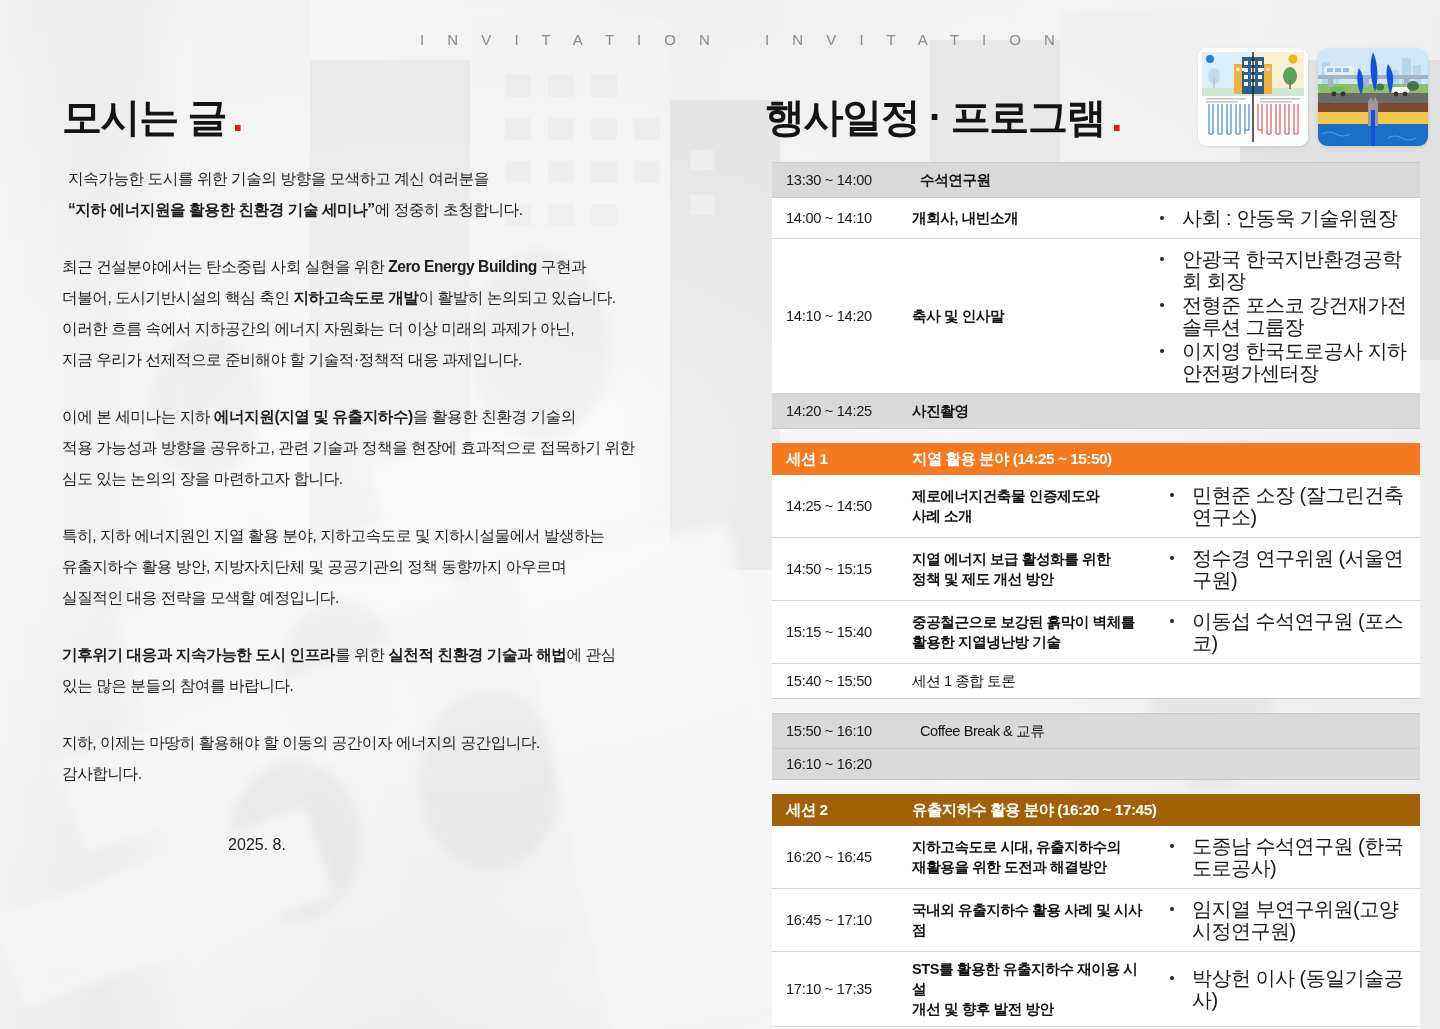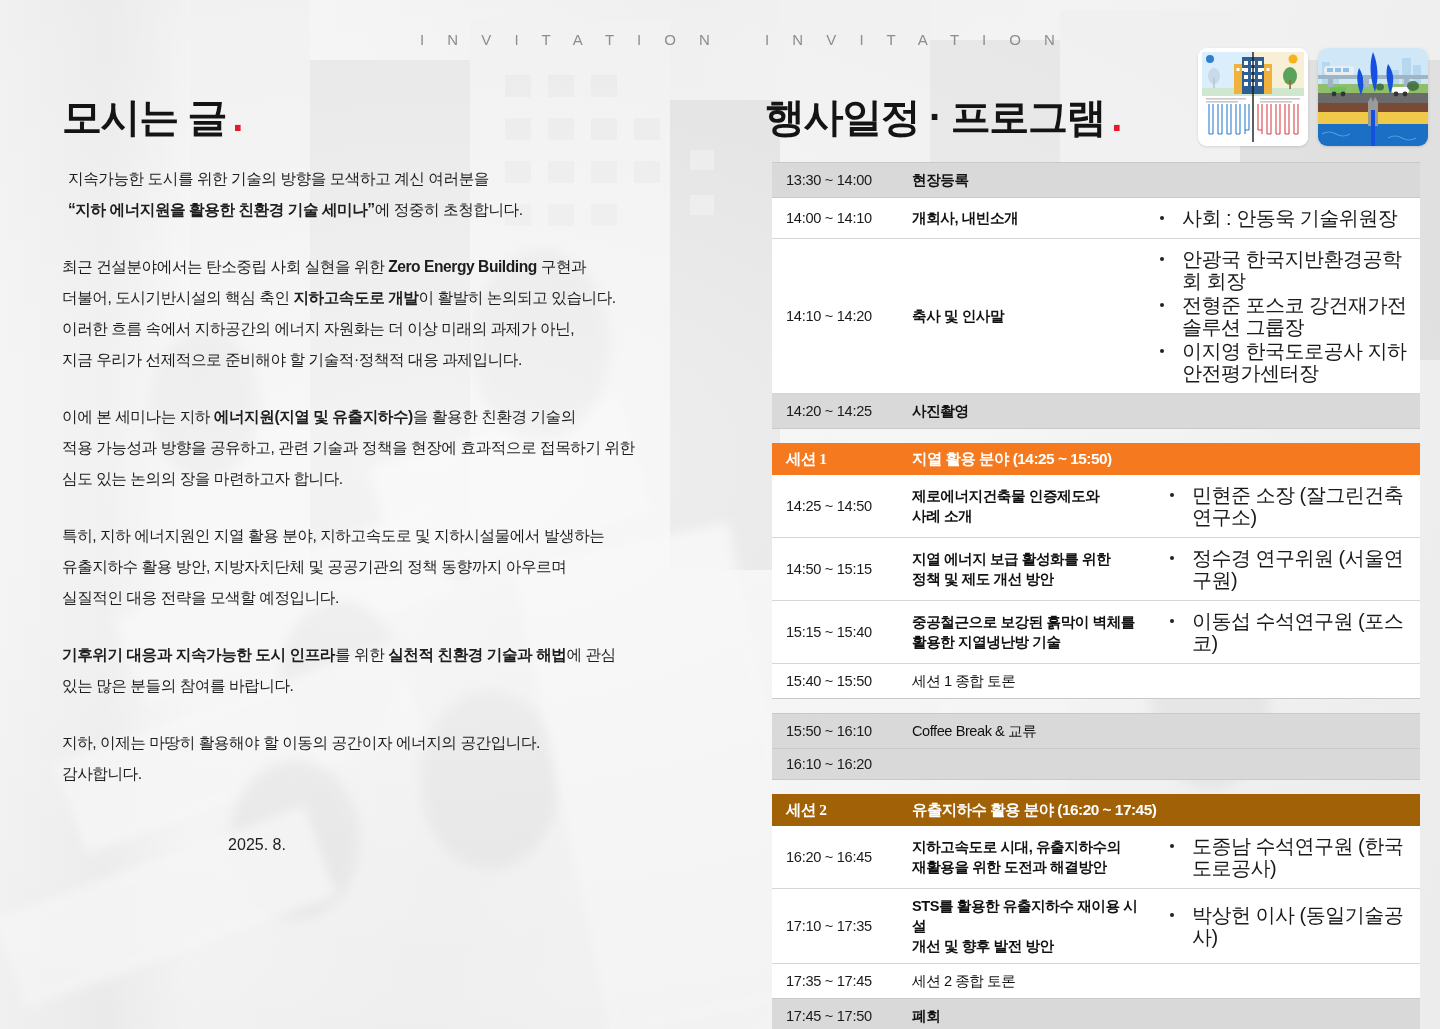--- a/index.html
+++ b/index.html
@@ -149,21 +149,21 @@
 
   .row {
     display: flex;
     align-items: stretch;
     border-bottom: 1px solid #d6d6d6;
     background: #ffffff;
     min-height: 28px;
   }
   .row.shade { background: #d9d9d9; border-bottom-color: #cacaca; }
   .row.last { border-bottom: 1px solid #c9c9c9; }
-  .row.topline { border-top: 1px solid #c9c9c9; }
+  .row.topline { border-top: 1px solid #c9c9c9; gap: 8px; }
 
   .c-time {
     flex: 0 0 140px;
     padding: 7px 0 7px 14px;
     font-size: 14.6px;
     color: #1a1a1a;
     letter-spacing: -0.3px;
     display: flex;
     align-items: center;
   }
@@ -207,21 +207,21 @@
   
   .sess {
     display: flex;
     align-items: center;
     height: 32px;
     color: #fff;
     font-weight: 800;
     font-size: 15.4px;
     letter-spacing: -0.5px;
   }
-  .sess .s-label { flex: 0 0 140px; padding-left: 14px; font-family: Liberation Serif, serif; }
+  .sess .s-label { flex: 0 0 140px; padding-left: 14px; }
   .sess .s-name  { flex: 1 1 auto; }
 
   
   .c-speaker.narrow { flex: 0 0 262px; }
 </style>
 </head>
 <body>
 
 <div class="bg-layer">
   <div class="bg-base"></div>
@@ -400,21 +400,21 @@
           <path d="M70 90 q7 -4 14 0 t14 0"></path>
         </g>
       </svg>
     </div>
   </div>
 
   <div class="schedule">
     <div class="block" id="opening-block">
         <div class="row shade topline">
           <div class="c-time">13:30 ~ 14:00</div>
-          <div class="c-title bold">현장등록</div>
+          <div class="c-title bold">수석연구원</div>
           <div class="c-speaker"></div>
         </div>
         <div class="row">
           <div class="c-time">14:00 ~ 14:10</div>
           <div class="c-title bold">개회사, 내빈소개</div>
           <div class="c-speaker">
             <div class="bullets">
               <div class="li">사회 : 안동욱 기술위원장</div>
             </div>
           </div>
@@ -495,20 +495,29 @@
         <div class="row">
           <div class="c-time">16:20 ~ 16:45</div>
           <div class="c-title bold">지하고속도로 시대, 유출지하수의<br>재활용을 위한 도전과 해결방안</div>
           <div class="c-speaker narrow">
             <div class="bullets">
               <div class="li">도종남 수석연구원 (한국도로공사)</div>
             </div>
           </div>
         </div>
         <div class="row">
+          <div class="c-time">16:45 ~ 17:10</div>
+          <div class="c-title bold">국내외 유출지하수 활용 사례 및 시사점</div>
+          <div class="c-speaker narrow">
+            <div class="bullets">
+              <div class="li">임지열 부연구위원(고양시정연구원)</div>
+            </div>
+          </div>
+        </div>
+        <div class="row">
           <div class="c-time">17:10 ~ 17:35</div>
           <div class="c-title bold">STS를 활용한 유출지하수 재이용 시설<br>개선 및 향후 발전 방안</div>
           <div class="c-speaker narrow">
             <div class="bullets">
               <div class="li">박상헌 이사 (동일기술공사)</div>
             </div>
           </div>
         </div>
         <div class="row last">
           <div class="c-time">17:35 ~ 17:45</div>

